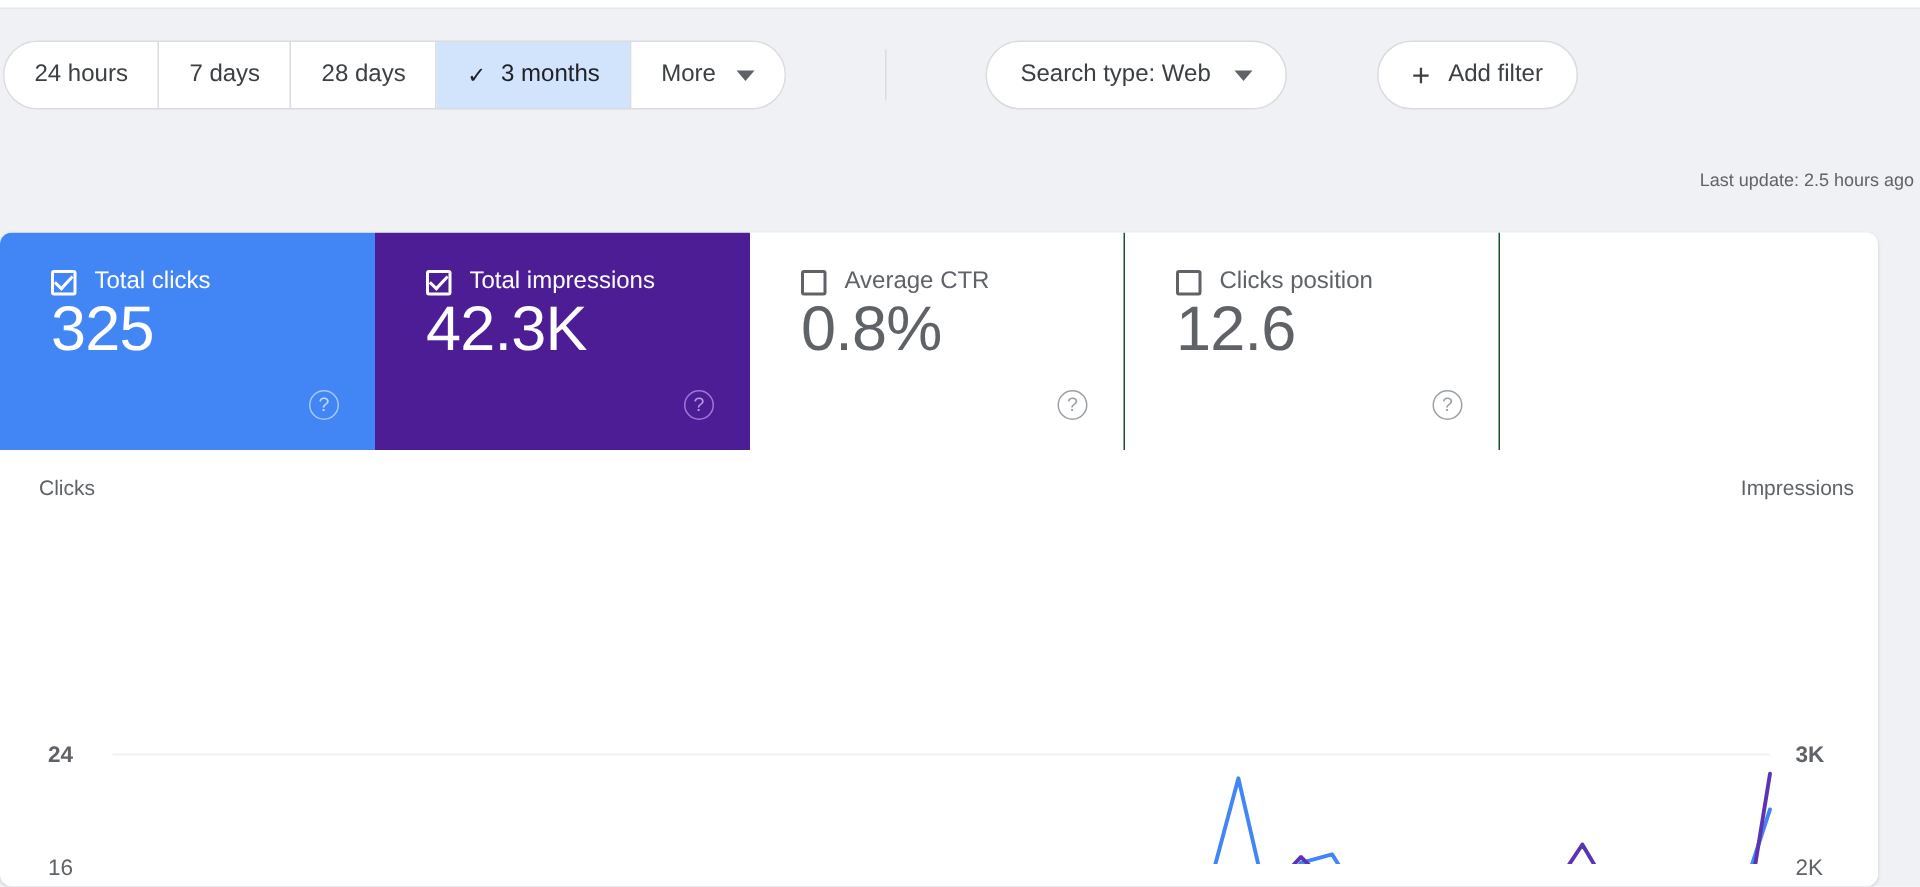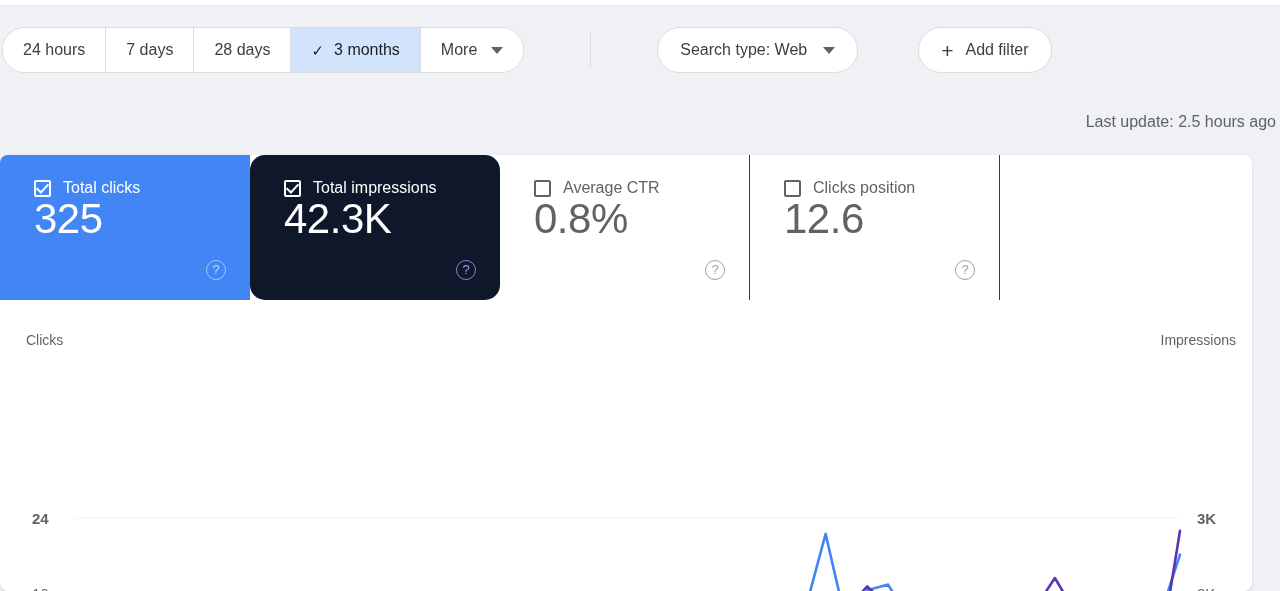--- a/index.html
+++ b/index.html
@@ -56,21 +56,21 @@
   .pill .caret {
     width: 0; height: 0; margin-left: 16px;
     border-left: 6px solid transparent; border-right: 6px solid transparent;
     border-top: 7px solid #5f6368;
   }
   .pill .plus { font-size: 21px; color: #3c4043; margin-right: 12px; line-height: 1; font-weight: 400; }
 
   
   .last-update {
     position: absolute; right: 4px; top: 113px;
-    font-size: 16px; color: #5f6368;
+    font-size: 12px; color: #5f6368;
   }
 
   
   .card {
     position: absolute; left: 0; top: 155px; width: 1252px; height: 436px;
     background: #ffffff; border-radius: 8px;
     box-shadow: 0 1px 2px rgba(60,64,67,.12), 0 1px 3px rgba(60,64,67,.08);
     overflow: hidden;
   }
 
@@ -79,21 +79,21 @@
     position: absolute; left: 0; top: 0; width: 1252px; height: 145px;
     display: flex;
   }
   .metric {
     position: relative; width: 250px; height: 145px;
     padding: 24px 0 0 34px;
     border-right: 1px solid #14532d;
     background: #ffffff; cursor: pointer;
   }
   .metric.sel-blue { background: #4285f4; border-right: none; }
-  .metric.sel-purple { background: #0f172a; border-right: none; border-radius: 15px; }
+  .metric.sel-purple { background: #4c1d95; border-right: none; }
   .metric.empty { width: 250px; border-right: none; cursor: default; }
   .m-head { display: flex; align-items: center; gap: 12px; }
   .m-box {
     width: 17px; height: 17px; border: 2px solid #5f6368; border-radius: 2px;
     position: relative; flex: none;
   }
   .metric.sel-blue .m-box, .metric.sel-purple .m-box { border-color: #ffffff; }
   .m-box.checked::after {
     content: ""; position: absolute; left: 3px; top: -1px;
     width: 5px; height: 10px; border: solid #ffffff;
@@ -110,21 +110,21 @@
     position: absolute; right: 24px; bottom: 20px;
     width: 20px; height: 20px; border-radius: 50%;
     border: 1.6px solid #9aa0a6; color: #9aa0a6;
     font-size: 13px; line-height: 17px; text-align: center; cursor: pointer;
   }
   .metric.sel-blue .m-help { border-color: #a8c7fa; color: #c5dafc; }
   .metric.sel-purple .m-help { border-color: #9c7ad6; color: #b69ce3; }
 
   
   .chart-area {
-    position: absolute; left: 0; top: 145px; width: 1252px; height: 291px; text-align: right;
+    position: absolute; left: 0; top: 130px; width: 1252px; height: 291px; text-align: right;
   }
   .axis-title {
     position: absolute; font-size: 14px; color: #5f6368;
   }
   .axis-title.left { left: 26px; top: 32px; }
   .axis-title.right { right: 16px; top: 32px; }
   .tick-label {
     position: absolute; font-size: 15px; color: #5f6368; white-space: nowrap;
   }
   svg.plot { position: absolute; left: 0; top: 0; }

